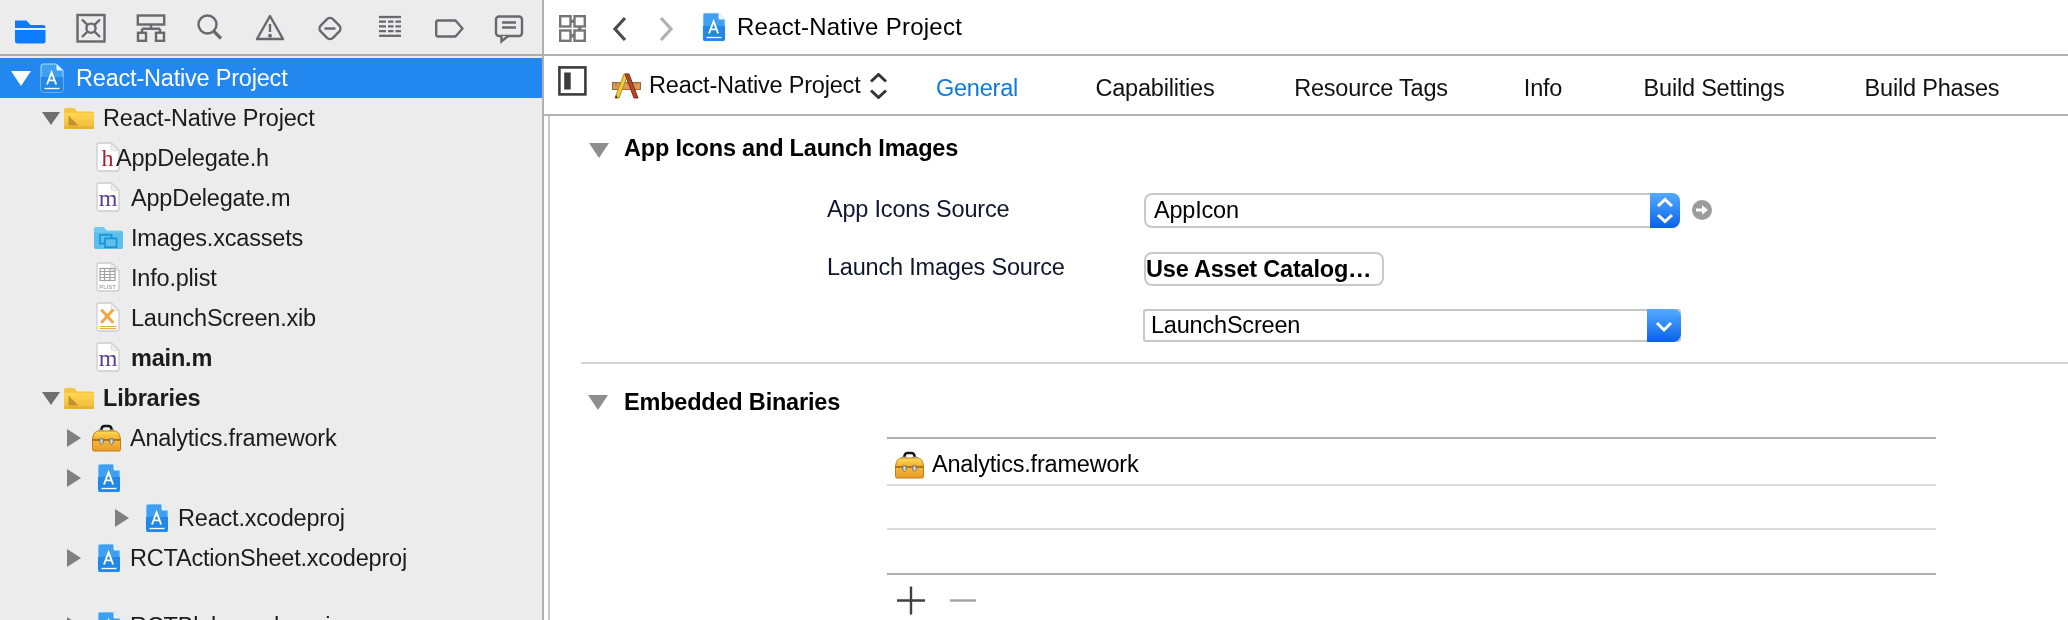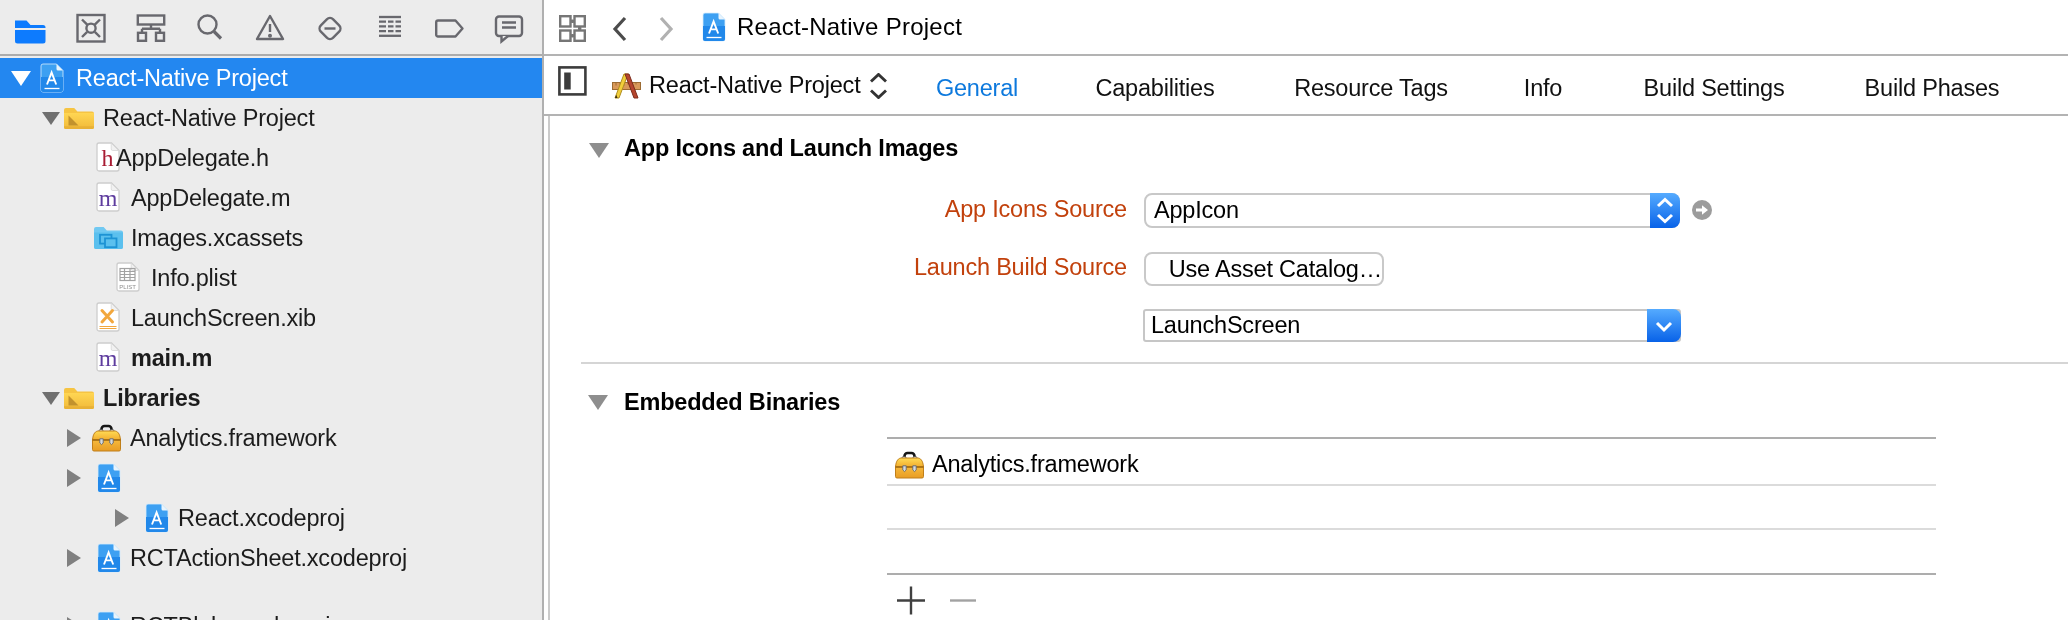--- a/index.html
+++ b/index.html
@@ -14,21 +14,21 @@
 .trow{position:absolute;left:0;width:542px;height:40px;}
 .tlabel{position:absolute;top:0;height:40px;line-height:40px;font-size:23.5px;color:#1c1c1c;letter-spacing:-0.2px;white-space:pre;}
 .tico{position:absolute;}
 #editor{position:absolute;left:544px;top:0;width:1524px;height:620px;background:#fff;}
 #jumpbar{position:absolute;left:0;top:0;width:1524px;height:54px;background:#fff;border-bottom:2px solid #b3b3b3;}
 #tabbar{position:absolute;left:0;top:56px;width:1524px;height:58px;background:#fff;border-bottom:2px solid #b3b3b3;}
 .tab{position:absolute;top:3px;height:58px;line-height:58px;font-size:23.5px;color:#111;letter-spacing:-0.2px;transform:translateX(-50%);white-space:pre;}
 #content{position:absolute;left:0;top:116px;width:1524px;height:504px;background:#fff;}
 #contentline{position:absolute;left:4px;top:0;width:2px;height:504px;background:#cbcbcb;}
 .sechdr{position:absolute;font-size:23.5px;font-weight:bold;color:#000;letter-spacing:-0.2px;white-space:pre;text-align:right;}
-.flabel{position:absolute;font-size:23.5px;color:#c2410c;letter-spacing:-0.2px;text-align:right;white-space:pre;}
+.flabel{position:absolute;font-size:23.5px;color:#0f172a;letter-spacing:-0.2px;white-space:pre;}
 .ftext{font-size:23.5px;color:#000;letter-spacing:-0.2px;}
 .tri-down{width:0;height:0;border-left:10px solid transparent;border-right:10px solid transparent;border-top:15px solid #8e8e8e;}
 .tri-down-s{width:0;height:0;border-left:9px solid transparent;border-right:9px solid transparent;border-top:13px solid #6f6f6f;}
 .tri-right-s{width:0;height:0;border-top:9px solid transparent;border-bottom:9px solid transparent;border-left:14px solid #808080;}
 .tri-down-w{width:0;height:0;border-left:10px solid transparent;border-right:10px solid transparent;border-top:15px solid #ffffff;}
 .hline{position:absolute;height:2px;}
 </style>
 </head>
 <body>
 <svg width="0" height="0" style="position:absolute;">
@@ -157,21 +157,21 @@
       <div class="trow" style="top:218px;">
         <svg class="tico" style="left:93px;top:7px;" width="31" height="26" viewBox="0 0 31 26">
           <path d="M1,4 a2,2 0 0 1 2,-2 h7.6 l3.2,3.6 h14.2 a2,2 0 0 1 2,2 v14.4 a2,2 0 0 1 -2,2 H3 a2,2 0 0 1 -2,-2 Z" fill="#71c9f2"></path>
           <path d="M1,7.4 h29 v14.6 a2,2 0 0 1 -2,2 H3 a2,2 0 0 1 -2,-2 Z" fill="#5bc0ee"></path>
           <rect x="7" y="9.8" width="11.5" height="8.8" fill="none" stroke="#1d93d4" stroke-width="1.8"></rect>
           <rect x="12" y="13.4" width="11.5" height="8.8" fill="#5bc0ee" stroke="#1d93d4" stroke-width="1.8"></rect>
         </svg>
         <div class="tlabel" style="left:131px;">Images.xcassets</div>
       </div>
 
-      <div class="trow" style="top:258px;margin-left:20px;">
+      <div class="trow" style="top:258px;">
         <svg class="tico" style="left:96px;top:4px;" width="24" height="30" viewBox="0 0 24 30">
           <use href="#page"></use>
           <rect x="4" y="6.5" width="15" height="12" fill="none" stroke="#a2a2a2" stroke-width="1.2"></rect>
           <path d="M4,9.5 H19 M4,12.5 H19 M4,15.5 H19 M8.5,6.5 V18.5 M14,6.5 V18.5" stroke="#a2a2a2" stroke-width="1.2"></path>
           <text x="11.5" y="26.5" font-family="Liberation Sans,sans-serif" font-size="6" fill="#8e8e8e" text-anchor="middle">PLIST</text>
         </svg>
         <div class="tlabel" style="left:131px;">Info.plist</div>
       </div>
 
       <div class="trow" style="top:298px;">
@@ -297,22 +297,22 @@
         <svg width="30" height="35" viewBox="0 0 30 35" fill="none" stroke="#ffffff" stroke-width="3">
           <path d="M8,13 L15,6.5 L22,13"></path>
           <path d="M8,22 L15,28.5 L22,22"></path>
         </svg>
       </div>
       <div class="abs" style="left:1148px;top:84px;width:20px;height:20px;border-radius:50%;background:#9c9c9c;">
         <svg width="20" height="20" viewBox="0 0 20 20">
             <path d="M4,8.6 h6 v-3.4 l6,4.8 l-6,4.8 v-3.4 h-6 Z" fill="#ffffff"></path>
           </svg>
       </div>
-      <div class="flabel" style="left:283px;top:138px;width:300px;">Launch Build Source</div>
-      <div class="abs" style="left:600px;top:136px;width:236px;height:30px;background:#fff;border:2px solid #c9c9c9;border-radius:8px;text-align:right;line-height:30px;"><span class="ftext">Use Asset Catalog…</span></div>
+      <div class="flabel" style="left:283px;top:138px;width:300px;">Launch Images Source</div>
+      <div class="abs" style="left:600px;top:136px;width:236px;height:30px;background:#fff;border:2px solid #c9c9c9;border-radius:8px;text-align:left;line-height:30px;font-weight:bold;"><span class="ftext">Use Asset Catalog…</span></div>
       <div class="abs" style="left:599px;top:193px;width:534px;height:29px;background:#fff;border:2px solid #c6c6c6;border-radius:3px;"></div>
       <div class="abs" style="left:607px;top:193px;height:33px;line-height:33px;"><span class="ftext">LaunchScreen</span></div>
       <div class="abs" style="left:1103px;top:193px;width:34px;height:33px;background:linear-gradient(#55abff,#0862e8);border-radius:0 8px 8px 0;">
         <svg width="34" height="33" viewBox="0 0 34 33" fill="none" stroke="#ffffff" stroke-width="3">
           <path d="M10,14 L17,21 L24,14"></path>
         </svg>
       </div>
       <div class="hline" style="left:37px;top:246px;width:1487px;background:#d5d5d5;"></div>
       <div class="abs tri-down" style="left:44px;top:279px;"></div>
       <div class="sechdr" style="left:80px;top:273px;">Embedded Binaries</div>

